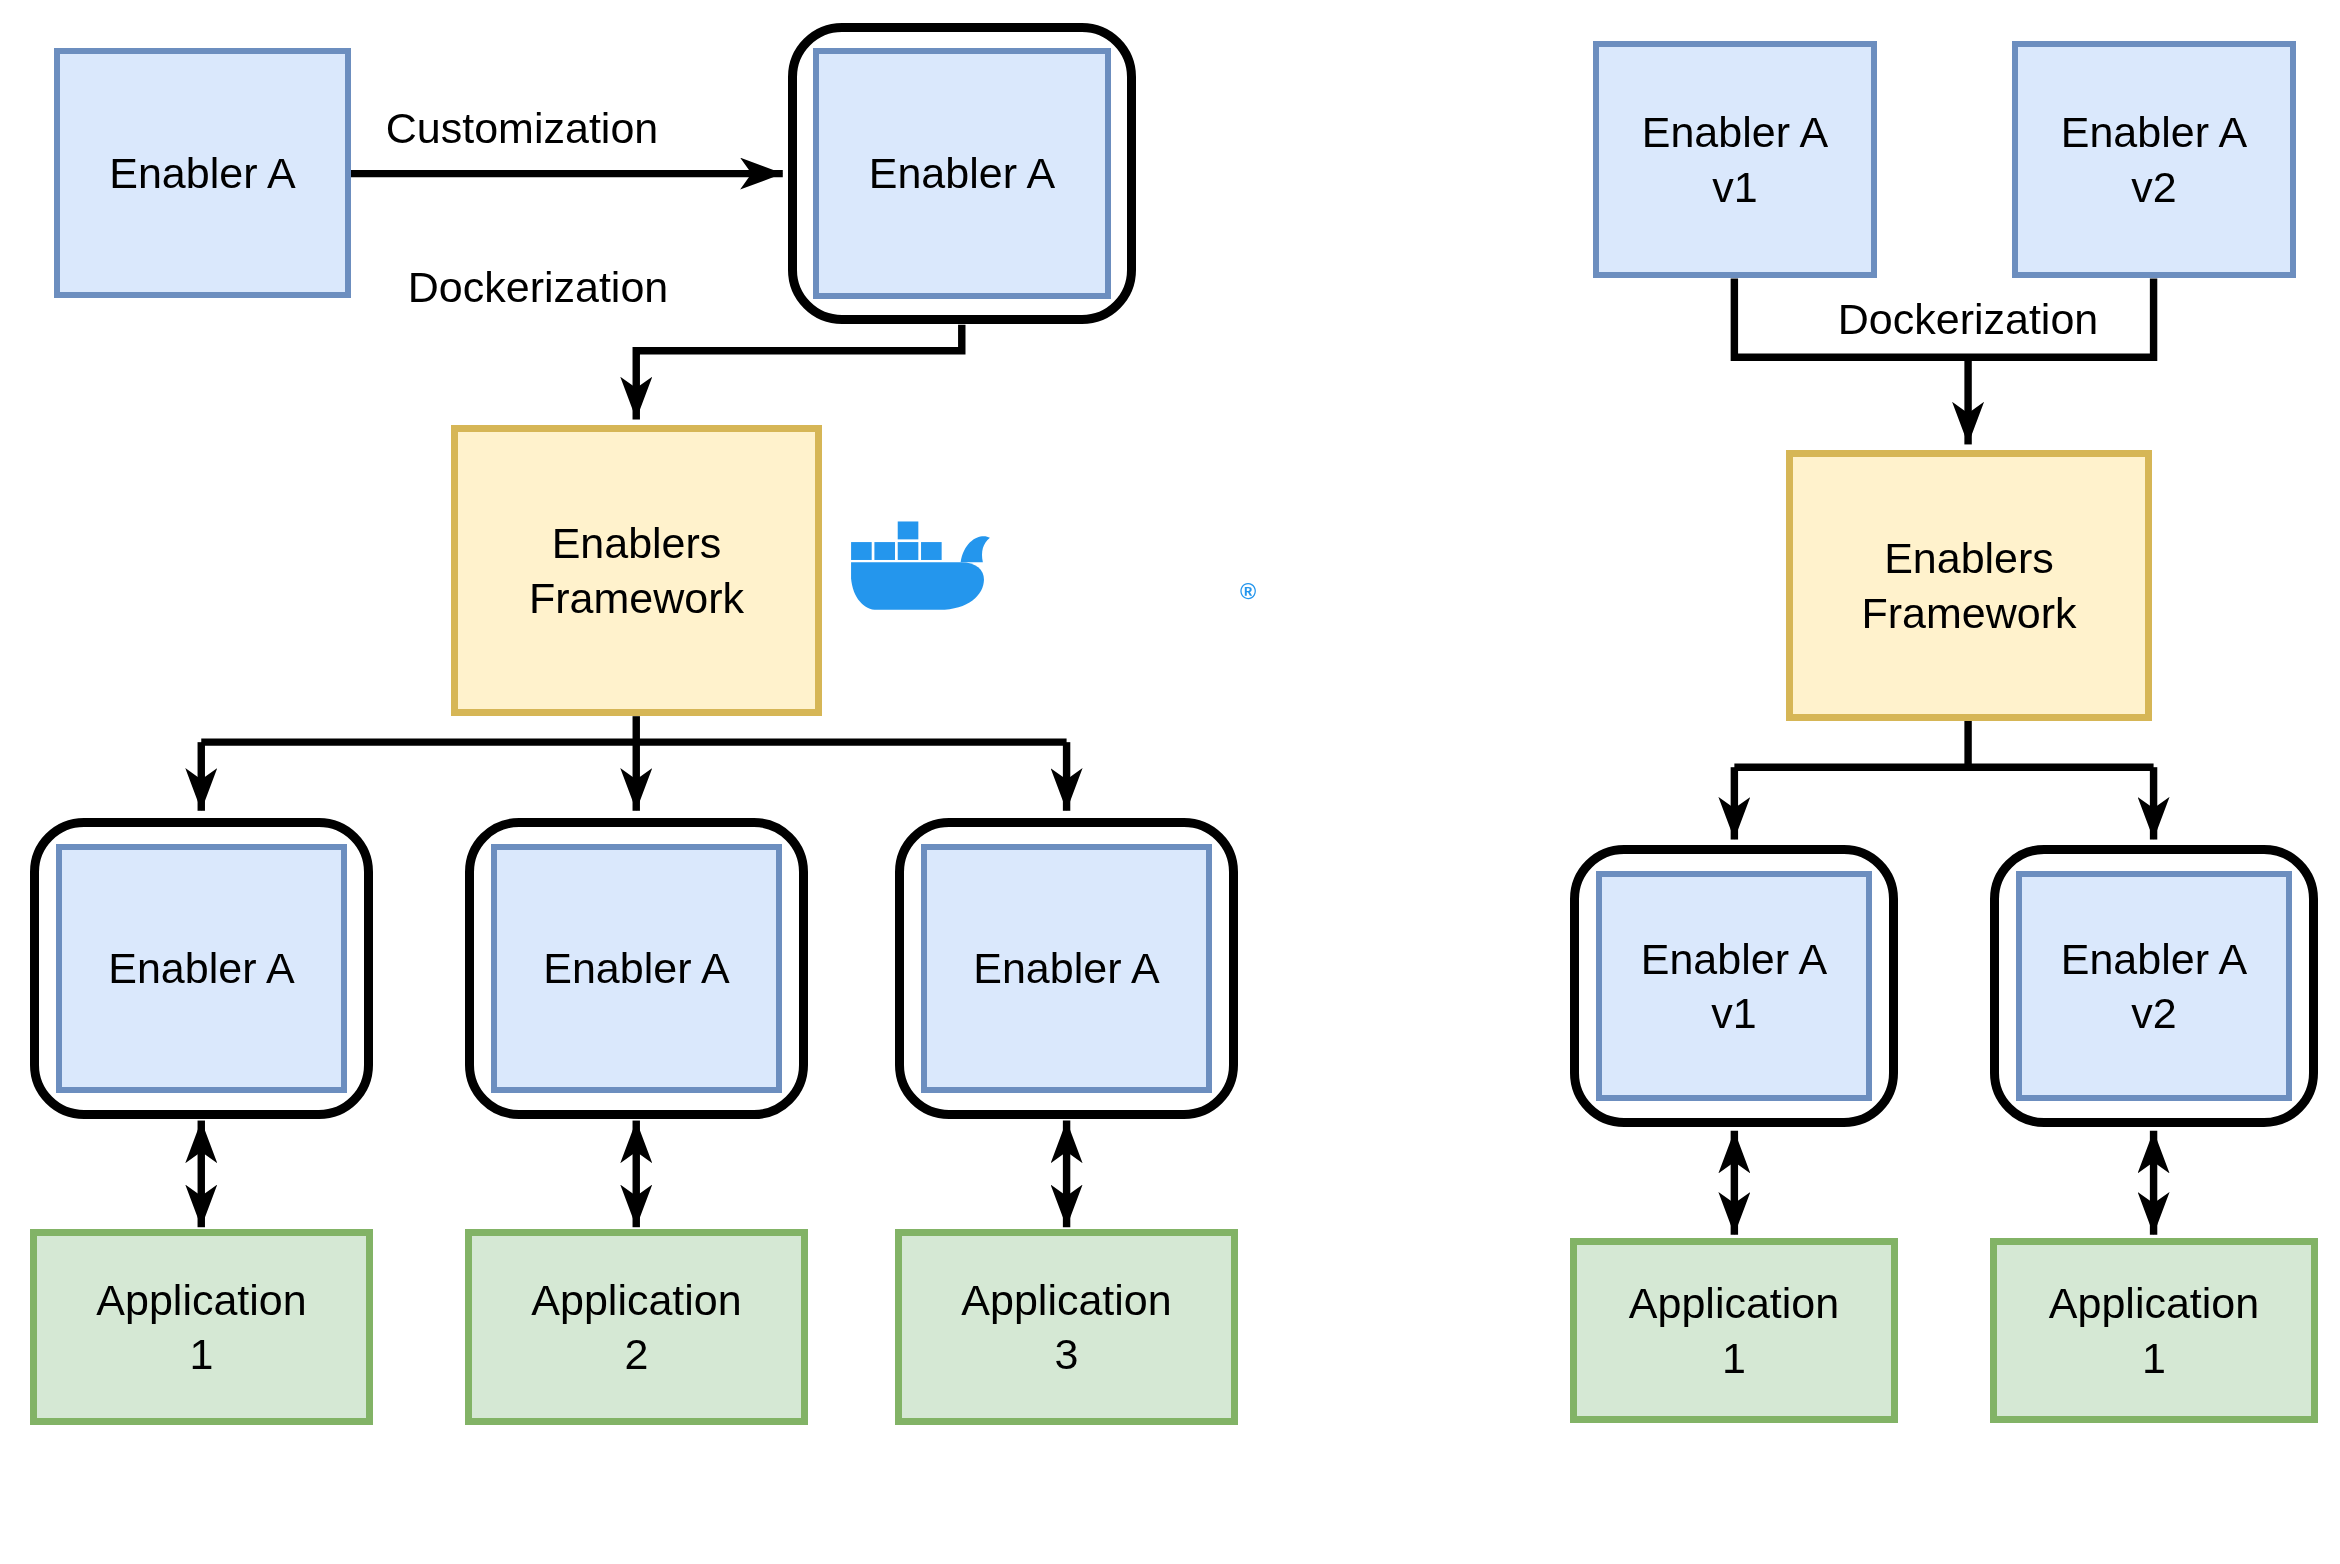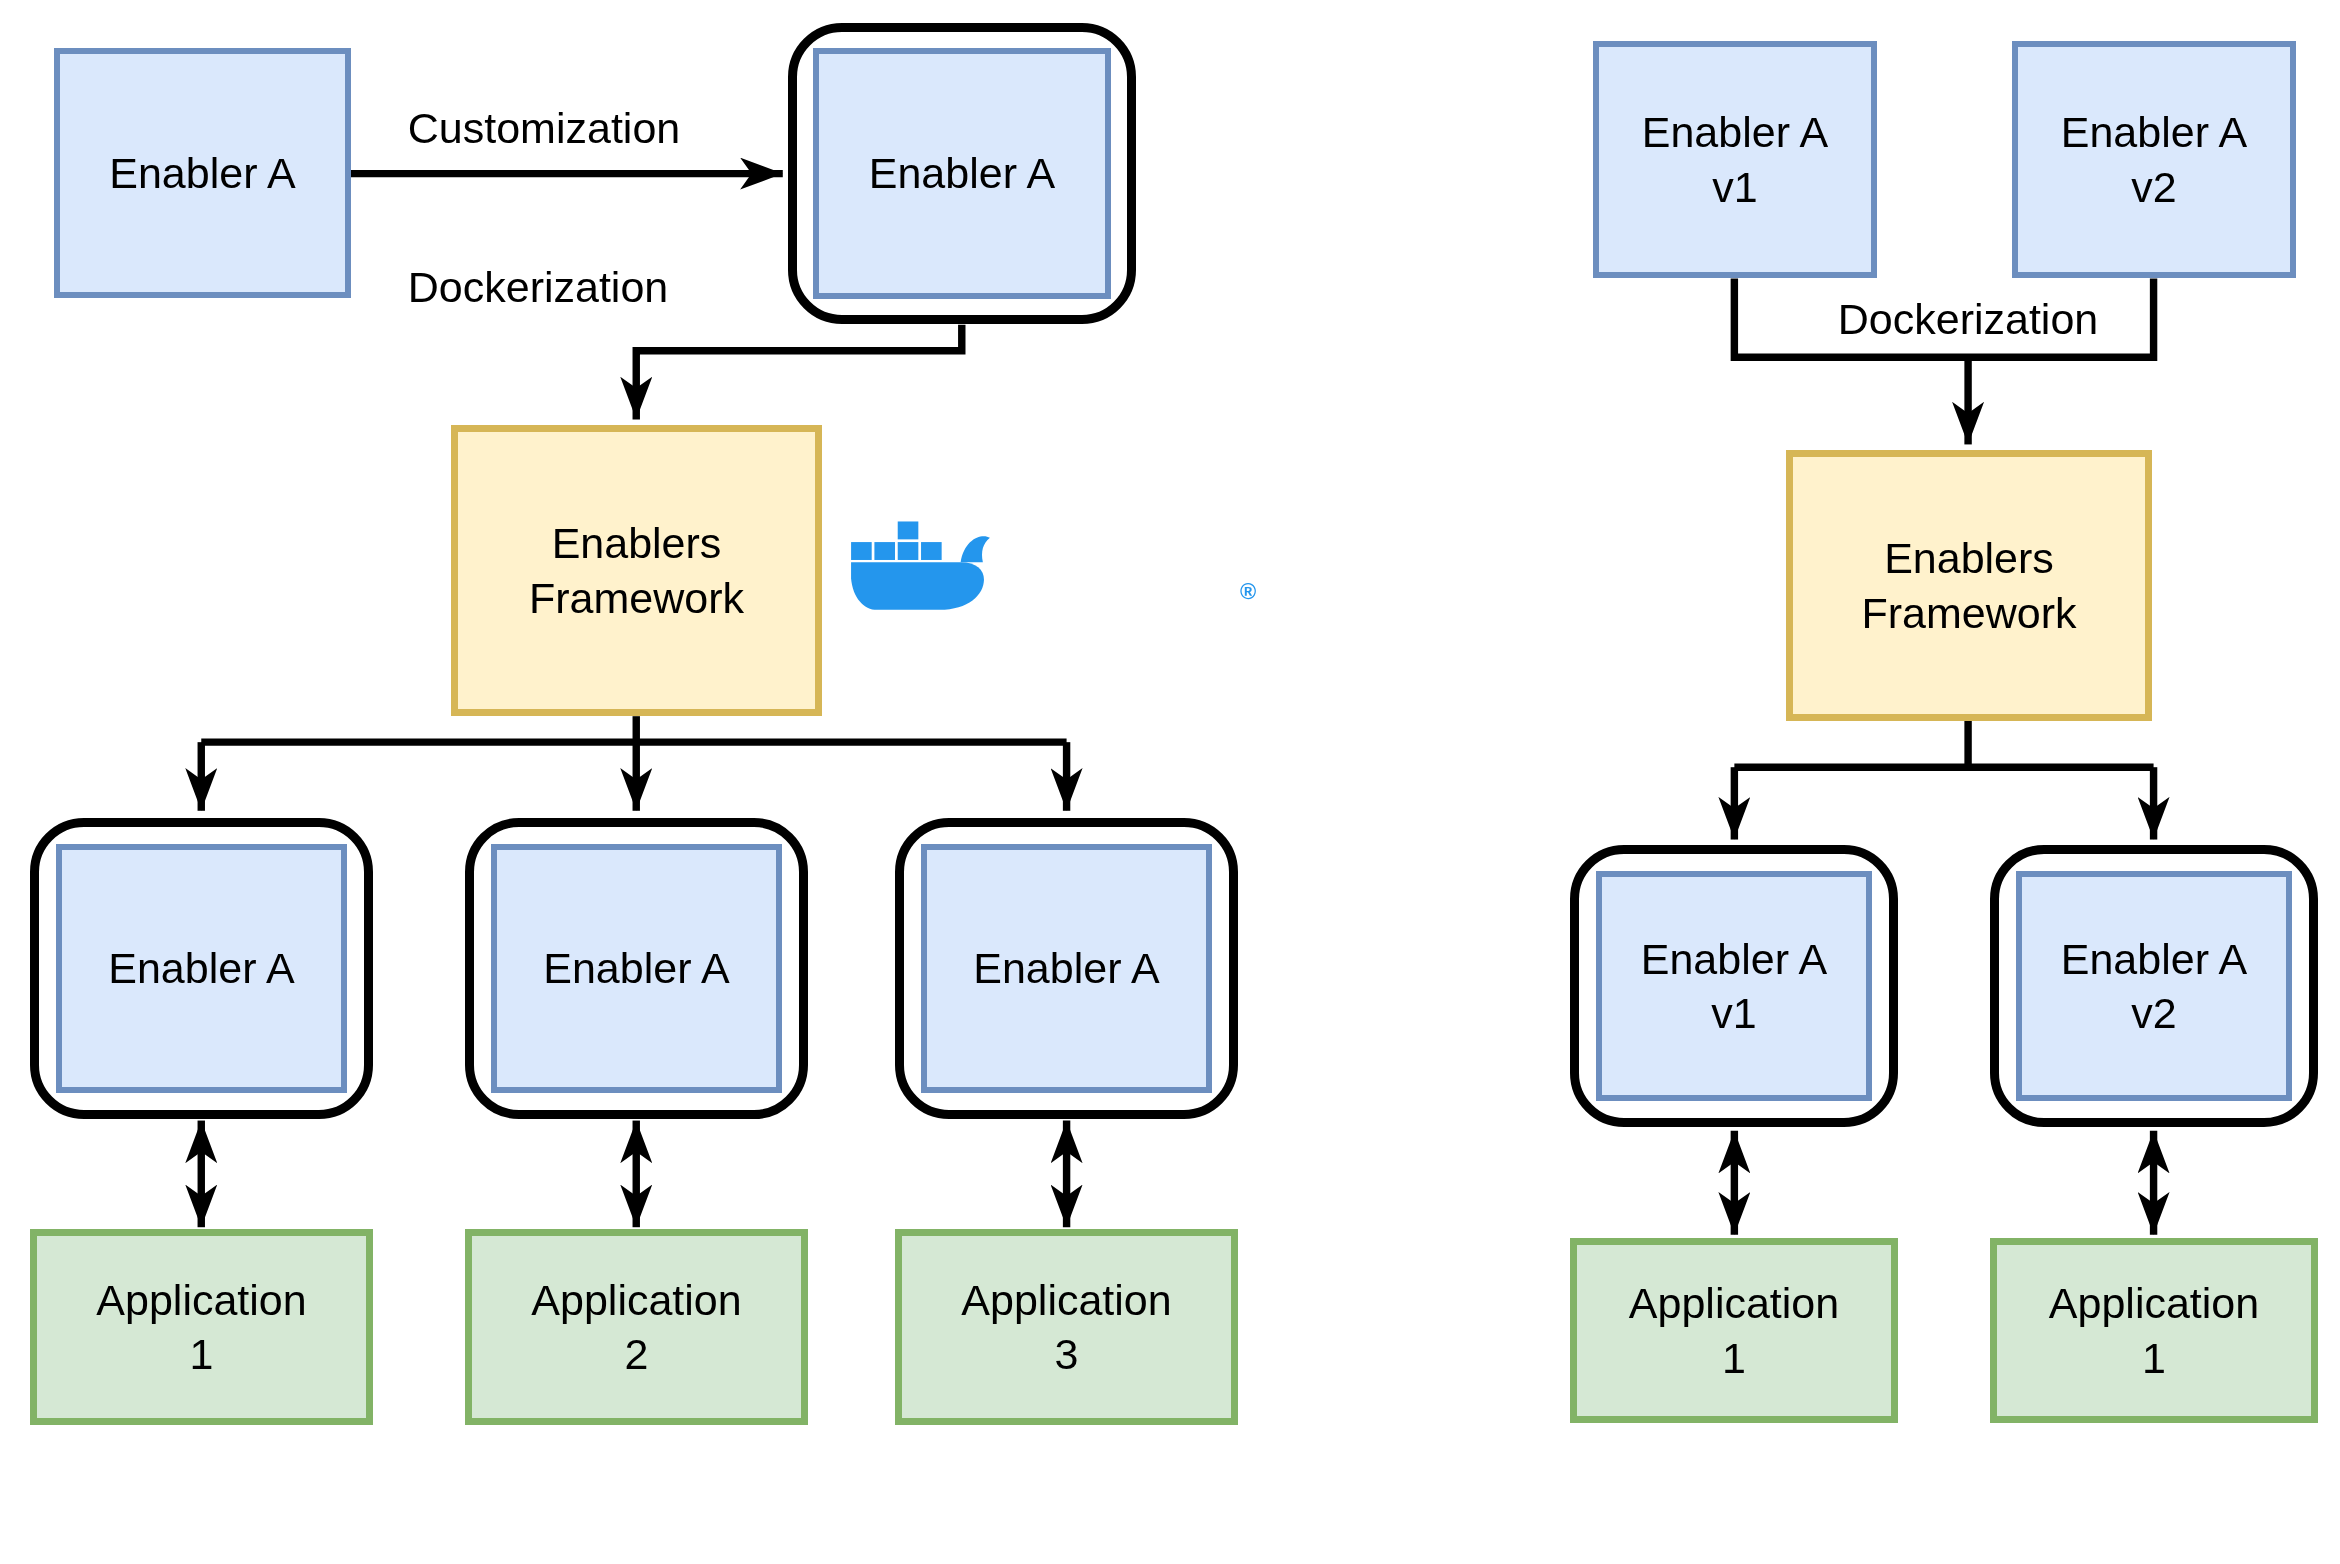--- a/index.html
+++ b/index.html
@@ -63,21 +63,21 @@
     <path d="M1870,827 V905" marker-end="url(#arrow)"></path>
     <path d="M2322,827 V905" marker-end="url(#arrow)"></path>
     <line x1="1870" y1="1219" x2="1870" y2="1331" marker-start="url(#arrow)" marker-end="url(#arrow)"></line>
     <line x1="2322" y1="1219" x2="2322" y2="1331" marker-start="url(#arrow)" marker-end="url(#arrow)"></line>
   </svg>
 
   <div class="box blue" style="left:54px; top:48px; width:297px; height:250px;">
     <span>Enabler A</span>
   </div>
 
-  <div class="edge-label" style="left:522px; top:104px;margin-left:22px;">Customization</div>
+  <div class="edge-label" style="left:522px; top:104px;">Customization</div>
 
   <div class="container" style="left:788px; top:23px; width:348px; height:301px;">
     <div class="box blue" style="width:298px; height:251px;">
       <span>Enabler A</span>
     </div>
   </div>
 
   <div class="edge-label" style="left:538px; top:263px;">Dockerization</div>
 
   <div class="box yellow" style="left:451px; top:425px; width:371px; height:291px;">

